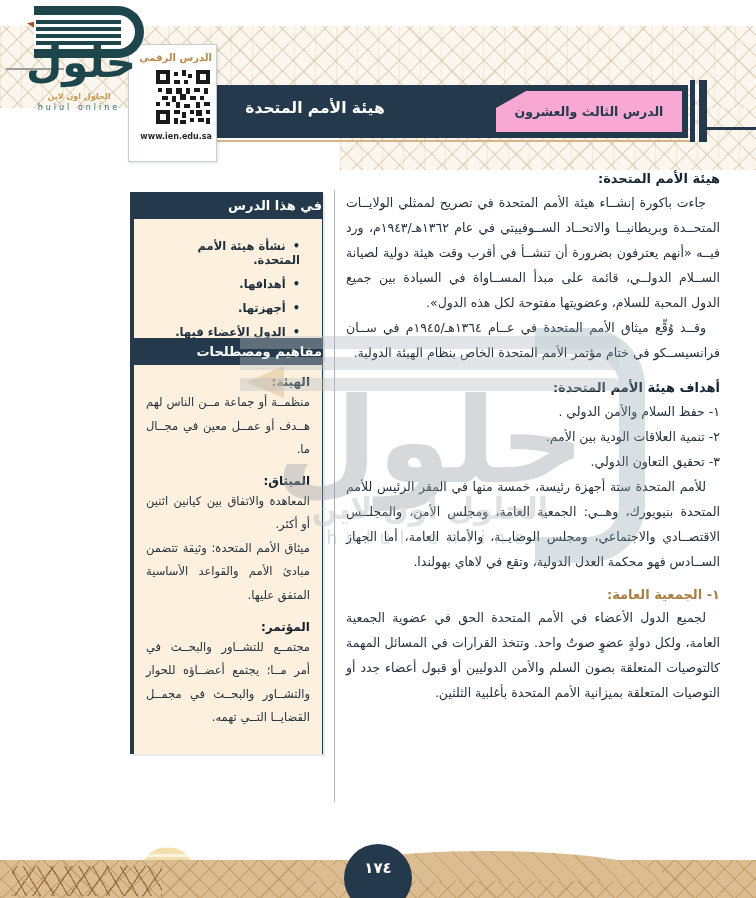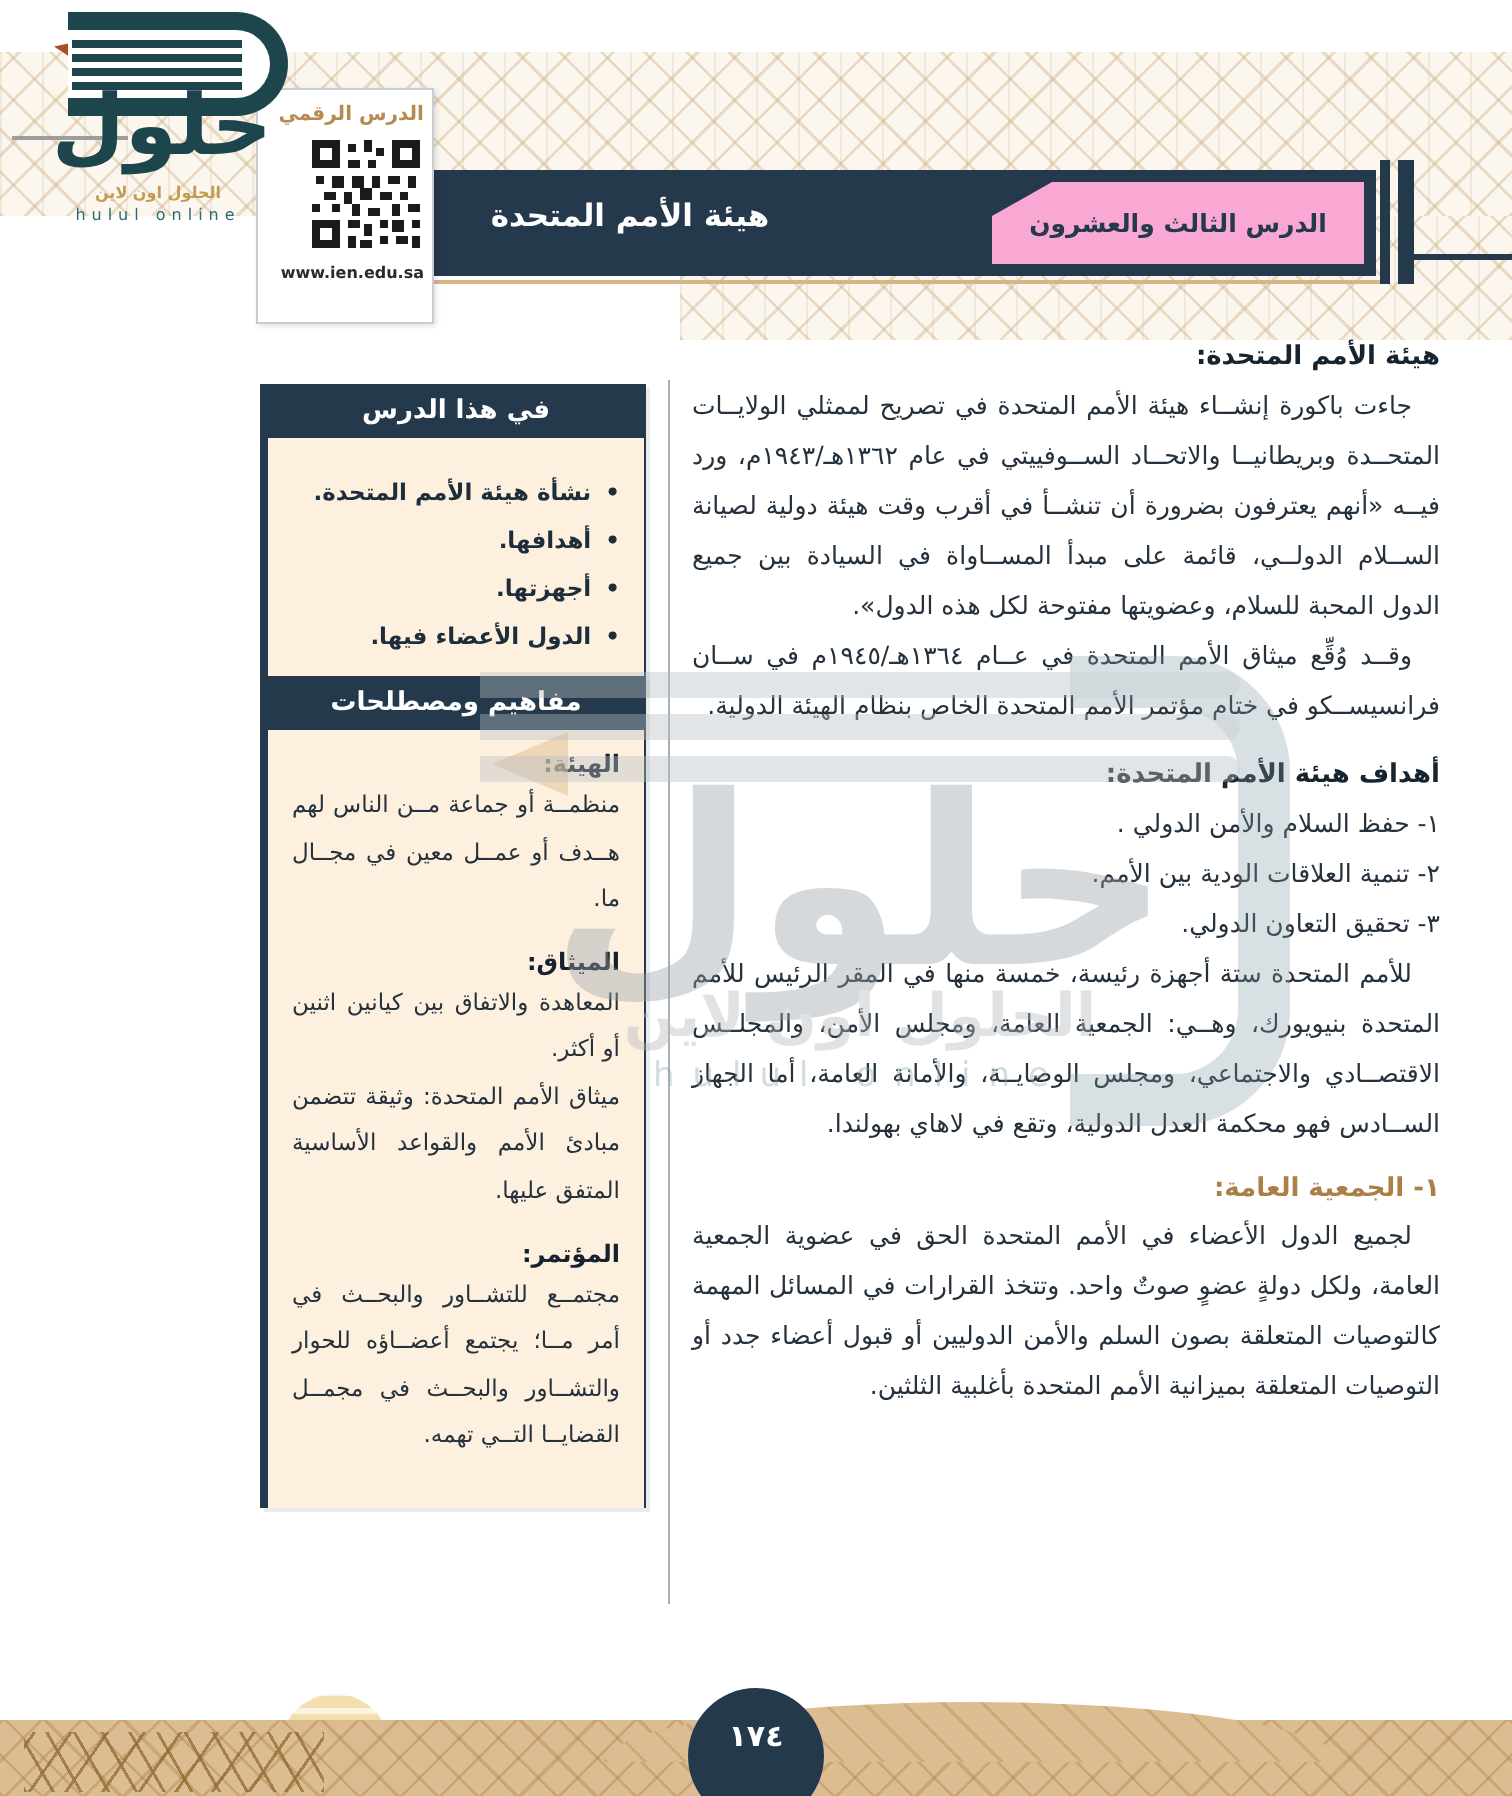--- a/index.html
+++ b/index.html
@@ -53,25 +53,25 @@
   .bookend-1 { position:absolute; left:690px; top:80px; width:5px; height:62px; background:#24394b; z-index:6; }
   .bookend-2 { position:absolute; left:699px; top:80px; width:8px; height:62px; background:#24394b; z-index:6; }
   .hdr-tail { position:absolute; left:707px; top:127px; width:49px; height:3px; background:#24394b; z-index:6; }
   
   .col-divider { position:absolute; left:334px; top:190px; width:1px; height:612px; background:#a9b1b8; }
   
   .side-box { position:absolute; left:130px; width:193px;
     border-left:4px solid #24394b; border-right:1px solid #24394b;
     box-shadow:2px 2px 0 rgba(0,0,0,.08); }
   .side-box .box-hdr { background:#24394b; color:#fff; font-size:13px; font-weight:bold;
-    text-align:center; padding:6px 0; }
+    padding:6px 0; }
   .side-box .box-body { background:#fdf0df; padding:10px 12px 12px; }
   #box-lesson { top:192px; }
   #box-lesson .box-body { min-height:112px; }
-  .lesson-item { font-size:11.5px; font-weight:bold; color:#1e2d3a; text-align:right; margin:10px 0; }
+  .lesson-item { font-size:11.5px; font-weight:bold; color:#1e2d3a; text-align:right; margin:10px 10px; }
   .lesson-item .blt { color:#1e2d3a; margin-left:3px; }
   #box-concepts { top:338px; }
   .term-block { margin-bottom:12px; }
   .term-name { font-size:12px; font-weight:bold; color:#15222e; text-align:right; margin-bottom:2px; }
   .term-line { font-size:11.5px; color:#25313c; line-height:2.05; text-align:justify; }
   
   .main-col { position:absolute; left:346px; top:171px; width:374px; }
   .sec-hdr { font-size:13px; font-weight:bold; color:#16242f; margin-bottom:4px; }
   .sec-hdr.mt { margin-top:15px; }
   .sub-hdr { font-size:13px; font-weight:bold; color:#ab7f45; margin-top:13px; margin-bottom:3px; }

